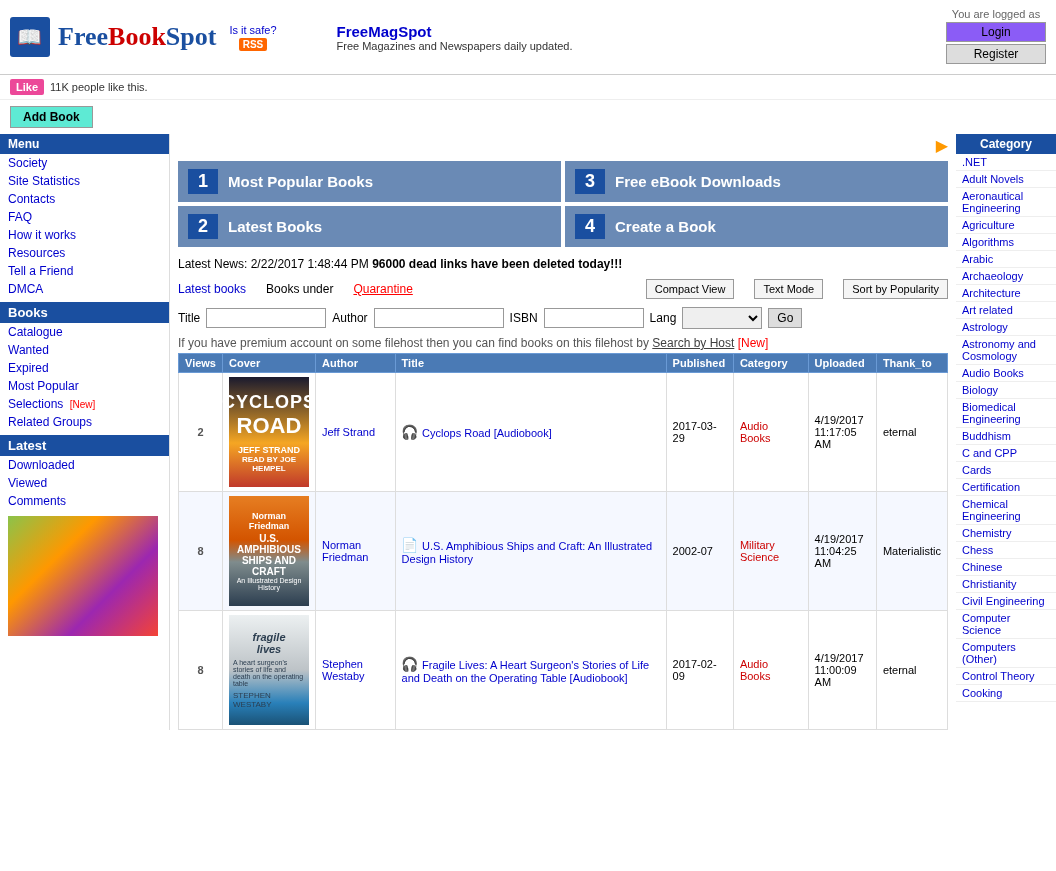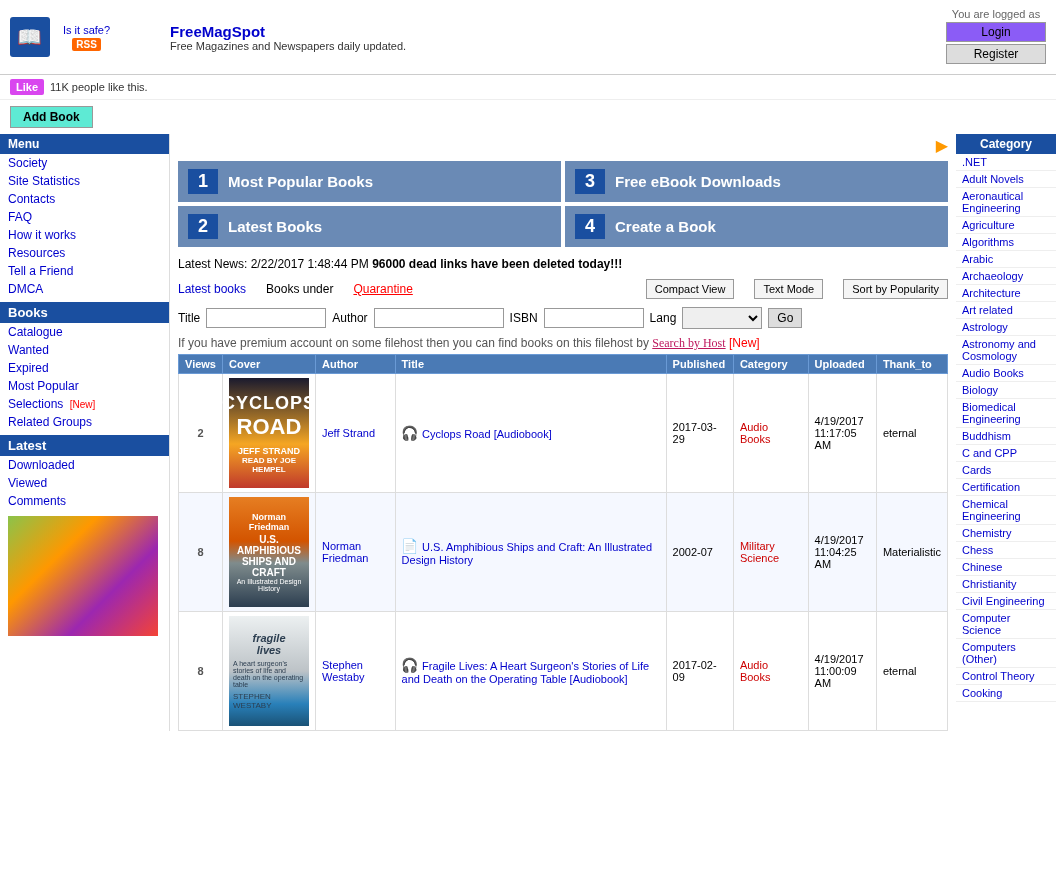--- a/index.html
+++ b/index.html
@@ -63,21 +63,21 @@
     .search-label { font-size: 12px; }
     .search-input { border: 1px solid #999; padding: 2px 4px; font-size: 12px; }
     .title-input { width: 120px; }
     .author-input { width: 130px; }
     .isbn-input { width: 100px; }
     .lang-select { border: 1px solid #999; padding: 2px; font-size: 12px; width: 80px; }
     .go-btn { background: #ddd; border: 1px solid #999; padding: 2px 8px; cursor: pointer; font-size: 12px; }
     
     
     .premium-bar { font-size: 12px; color: #555; padding: 3px 0; }
-    .premium-bar a { color: #be185d; text-decoration: underline; font-family: Liberation Serif, serif; }
+    .premium-bar a { color: #404040; text-decoration: underline; }
     
     
     .books-table { width: 100%; border-collapse: collapse; border: 1px solid #aaa; }
     .books-table th { background: #4a7ab5; color: white; padding: 3px 6px; font-size: 11px; text-align: left; border: 1px solid #6a9ad5; }
     .books-table td { padding: 4px 6px; border: 1px solid #ddd; vertical-align: middle; font-size: 11px; }
     .books-table tr:nth-child(even) { background: #f5f8ff; }
     .cover-cyclops { background: linear-gradient(180deg, #1a1a2e 0%, #f5a623 60%, #c0392b 100%); width: 80px; height: 110px; display: flex; flex-direction: column; align-items: center; justify-content: center; color: white; font-size: 14px; font-weight: bold; text-align: center; }
     .cover-amphibious { width: 80px; height: 110px; background: linear-gradient(180deg, #e67e22 0%, #d35400 40%, #7f8c8d 60%, #2c3e50 100%); display: flex; flex-direction: column; align-items: center; justify-content: center; color: white; font-size: 8px; text-align: center; padding: 4px; }
     .cover-fragile { width: 80px; height: 110px; background: linear-gradient(180deg, #ecf0f1 0%, #bdc3c7 50%, #2980b9 80%, #1a5276 100%); display: flex; flex-direction: column; align-items: center; justify-content: center; color: #2c3e50; font-size: 9px; padding: 4px; }
     .book-link { color: #00c; text-decoration: none; font-size: 11px; }
@@ -92,38 +92,41 @@
     .cat-sidebar { width: 100px; min-width: 100px; }
     .cat-title { background: #1a4fa0; color: white; padding: 3px 8px; font-size: 12px; font-weight: bold; text-align: center; }
     .cat-link { display: block; color: #00c; text-decoration: none; padding: 2px 6px; font-size: 11px; border-bottom: 1px solid #eee; }
   </style>
 </head>
 <body>
 
 <div class="header">
   <div class="logo-area">
     <div class="logo-icon">📖</div>
+    <div style="font-size:26px;font-weight:bold;font-family:Georgia,serif;">
+      <span style="color:#1a4fa0;">Free</span><span style="color:#c00;">Book</span><span style="color:#1a4fa0;">Spot</span>
+    </div>
     <div class="is-it-safe">
       <a href="#" style="color:#00c;font-size:11px;text-decoration:none;">Is it safe?</a>
       <div class="rss-badge" style="background:#f60;color:white;font-size:10px;font-weight:bold;padding:1px 4px;border-radius:2px;cursor:pointer;">RSS</div>
     </div>
   </div>
   <div class="freemag-area">
     <a href="#" style="color:#00c;font-size:15px;font-weight:bold;text-decoration:none;">FreeMagSpot</a>
     <p style="font-size:11px;color:#333;">Free Magazines and Newspapers daily updated.</p>
   </div>
   <div class="login-area" style="margin-left:auto;text-align:center;">
     <div class="logged-as" style="font-size:11px;color:#666;">You are logged as</div>
     <button class="login-btn" style="display:block;background:#8b5cf6;border:1px solid #999;padding:2px 20px;margin:2px auto;cursor:pointer;font-size:12px;width:100px;">Login</button>
     <button class="register-btn" style="display:block;background:#ddd;border:1px solid #999;padding:2px 20px;margin:2px auto;cursor:pointer;font-size:12px;width:100px;">Register</button>
   </div>
 </div>
 
 <div class="fb-bar">
-  <div class="fb-like" style="background:#d946ef;color:white;font-size:11px;font-weight:bold;padding:2px 6px;border-radius:2px;margin-right:6px;cursor:pointer;">Like</div>
+  <div class="fb-like" style="background:#ec4899;color:white;font-size:11px;font-weight:bold;padding:2px 6px;border-radius:2px;margin-right:6px;cursor:pointer;">Like</div>
   <span style="font-size:11px;color:#333;">11K people like this.</span>
 </div>
 
 <div class="add-book-area">
   <button class="add-book-btn">Add Book</button>
 </div>
 
 <div class="main-layout">
 
   <div class="sidebar">

